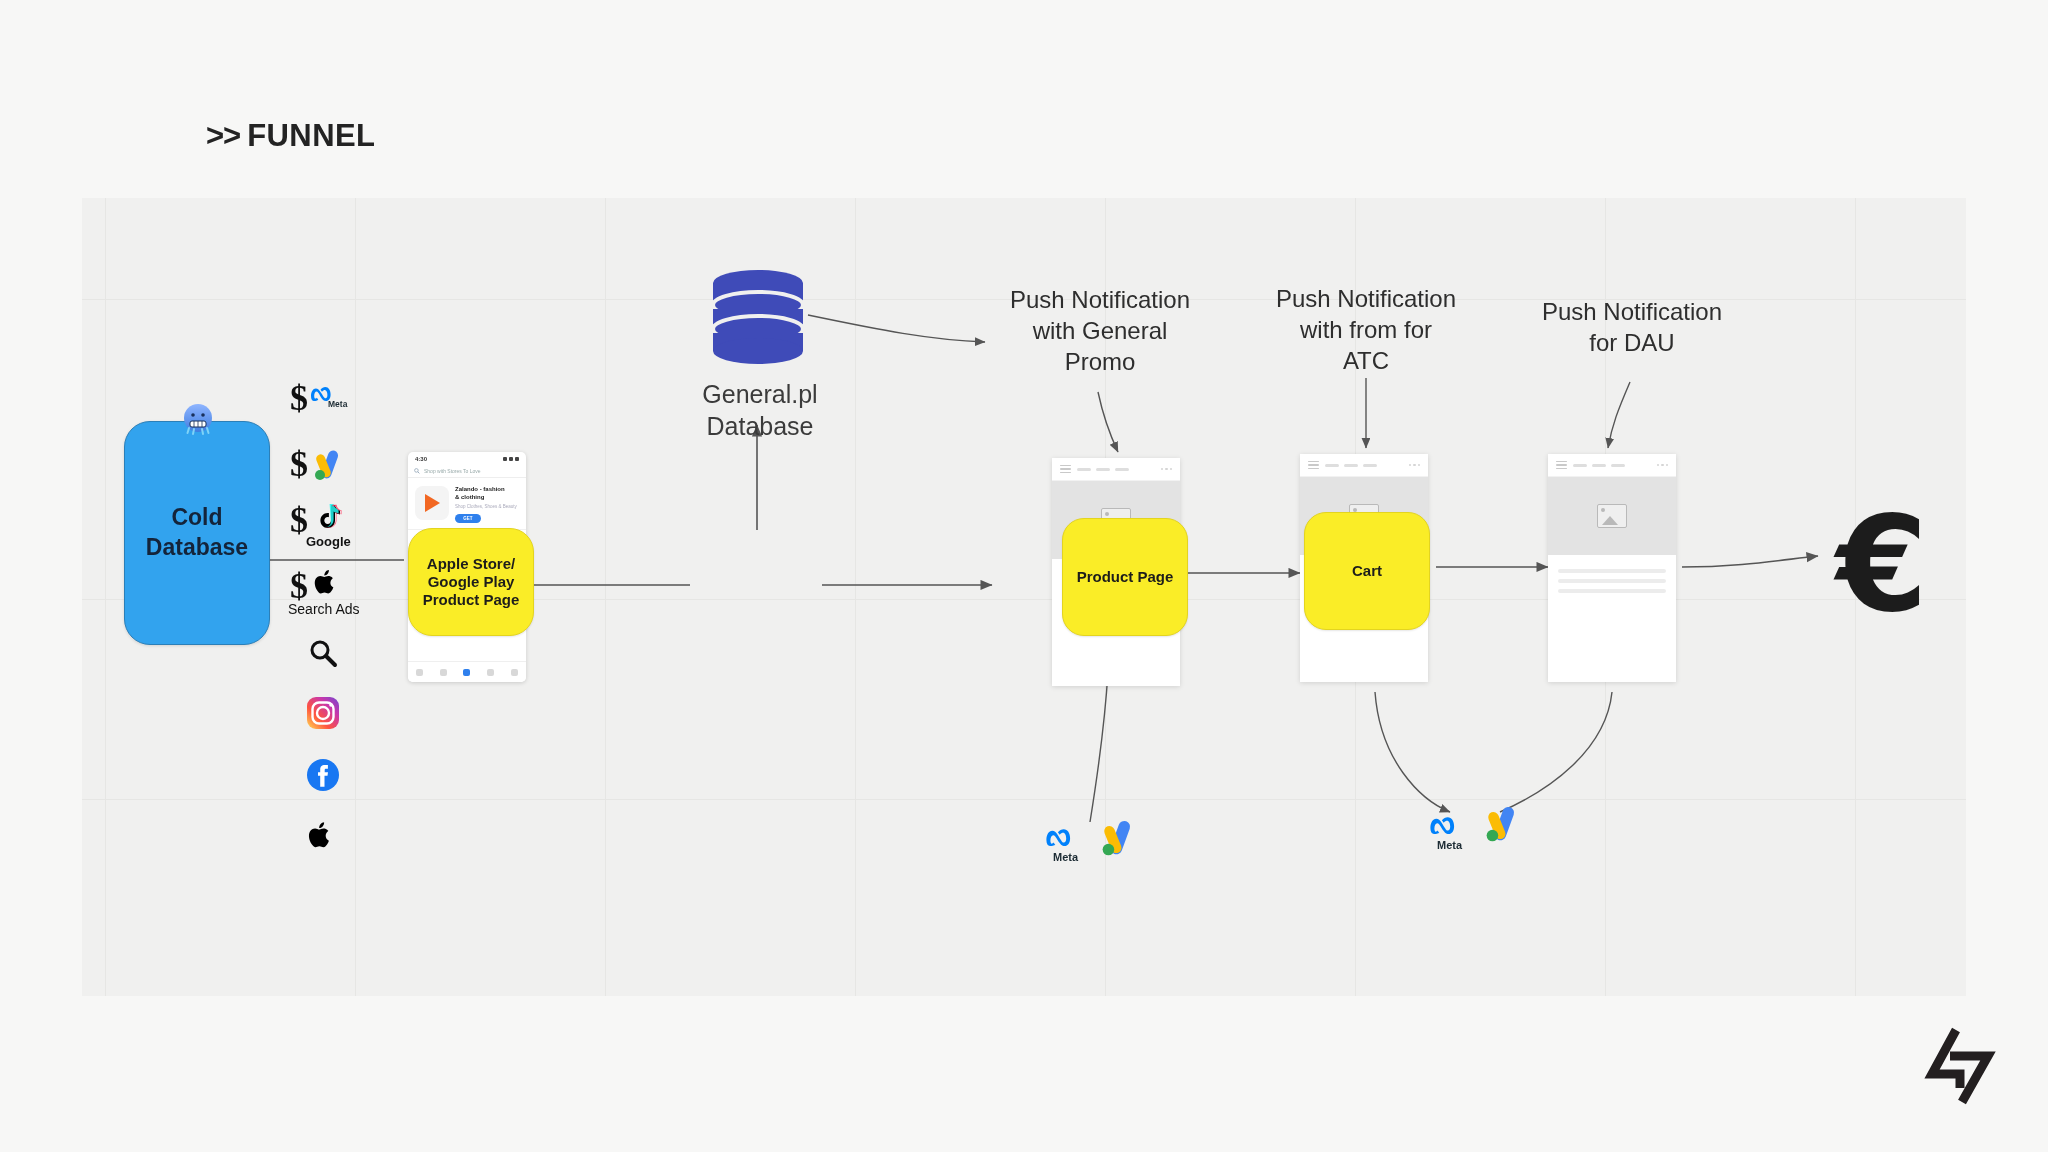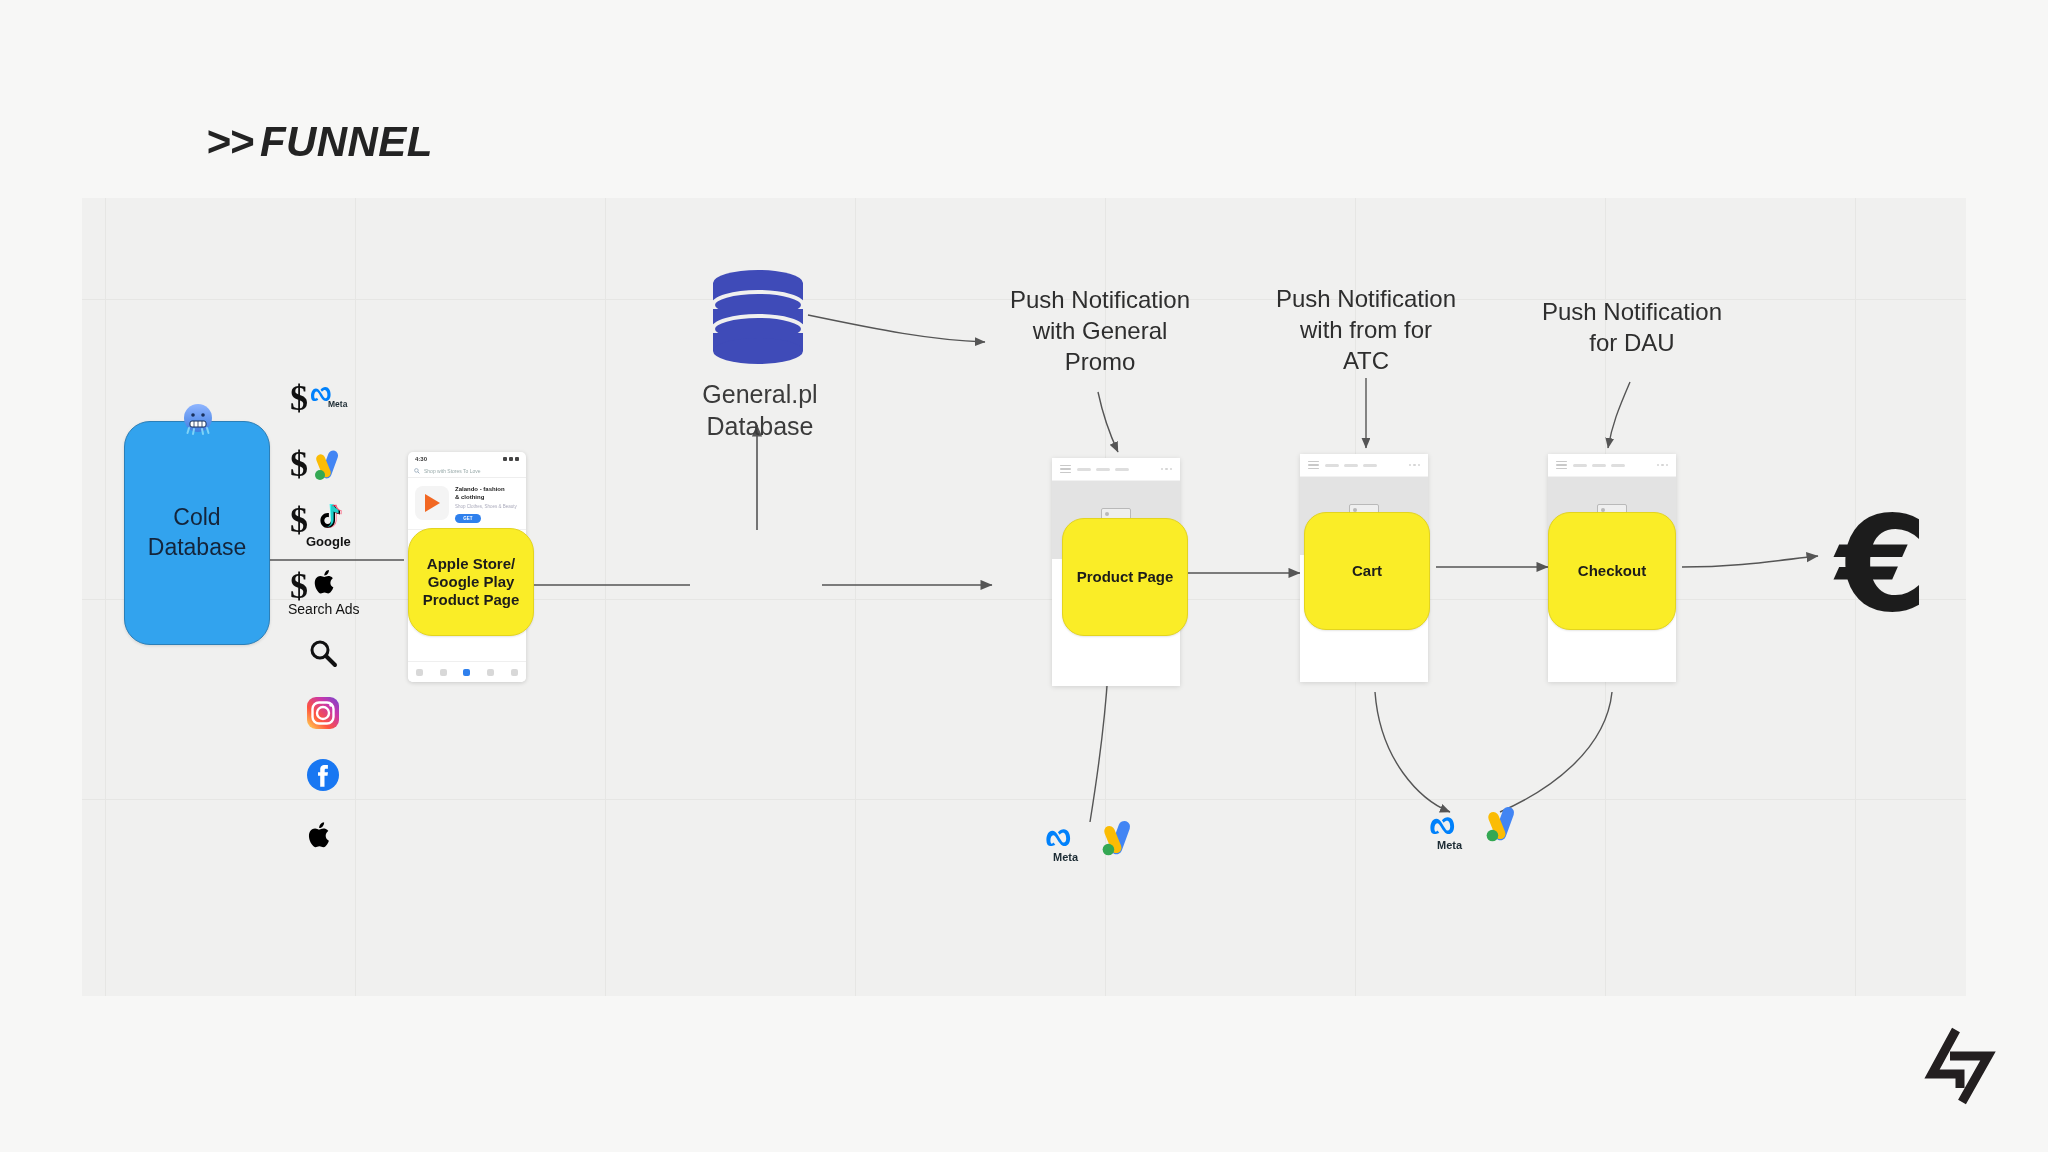--- a/index.html
+++ b/index.html
@@ -7,22 +7,22 @@
     width:2048px;height:1152px;
     background:#f7f7f6;
     font-family:"Liberation Sans",sans-serif;
     overflow:hidden;position:relative;
   }
   #root{position:absolute;inset:0;}
 
   
   .title{
     position:absolute;left:206px;top:118px;
-    font-size:42px;font-weight:700;color:#232323;
-    letter-spacing:.4px;white-space:nowrap;font-style:italic;
+    font-size:31px;font-weight:700;color:#232323;
+    letter-spacing:.4px;white-space:nowrap;
   }
   .title .chev{letter-spacing:-1px;margin-right:7px;font-weight:700;}
 
   
   .canvas{
     position:absolute;left:82px;top:198px;width:1884px;height:798px;
     background:#f0f0ef;
   }
   .gridline{position:absolute;background:#e6e6e4;}
   .gl-v{width:1px;top:0;bottom:0;}
@@ -34,21 +34,21 @@
     border-radius:22px;display:flex;align-items:center;justify-content:center;
     text-align:center;font-weight:700;color:#1d1d1b;line-height:1.22;
     box-shadow:0 1px 2px rgba(0,0,0,.10);
   }
 
   
   .cold{
     position:absolute;left:124px;top:421px;width:144px;height:222px;
     background:#32a3ee;border:1px solid #2b7fb8;border-radius:26px;
     display:flex;align-items:center;justify-content:center;text-align:center;
-    font-size:23px;font-weight:400;color:#14243a;line-height:1.3;
+    font-size:23px;font-weight:700;color:#14243a;line-height:1.3;
     box-shadow:0 1px 3px rgba(0,0,0,.12);
   }
   .coldface{
     position:absolute;left:178px;top:400px;width:40px;height:40px;z-index:4;
   }
 
   
   .rail{position:absolute;left:290px;top:382px;width:90px;}
   .rail .slot{position:relative;height:42px;margin-bottom:14px;}
   .rail .slot.tall{height:52px;}
@@ -467,23 +467,20 @@
       </div>
     <div class="w-hero">
         <span class="w-img"></span>
       </div>
     <div class="w-lines">
         <i></i>
         <i></i>
         <i></i>
       </div>
   </div>
-  <div class="ylw" style="left:1548px;top:512px;width:126px;height:116px;font-size:15px;z-index:3">
-    <span>Checkout</span>
-  </div>
 
   <div class="cap push" style="left:990px;top:284px;width:220px">
     <div>Push Notification</div>
     <div>with General</div>
     <div>Promo</div>
   </div>
   <div class="cap push" style="left:1252px;top:283px;width:228px">
     <div>Push Notification</div>
     <div>with from for</div>
     <div>ATC</div>

